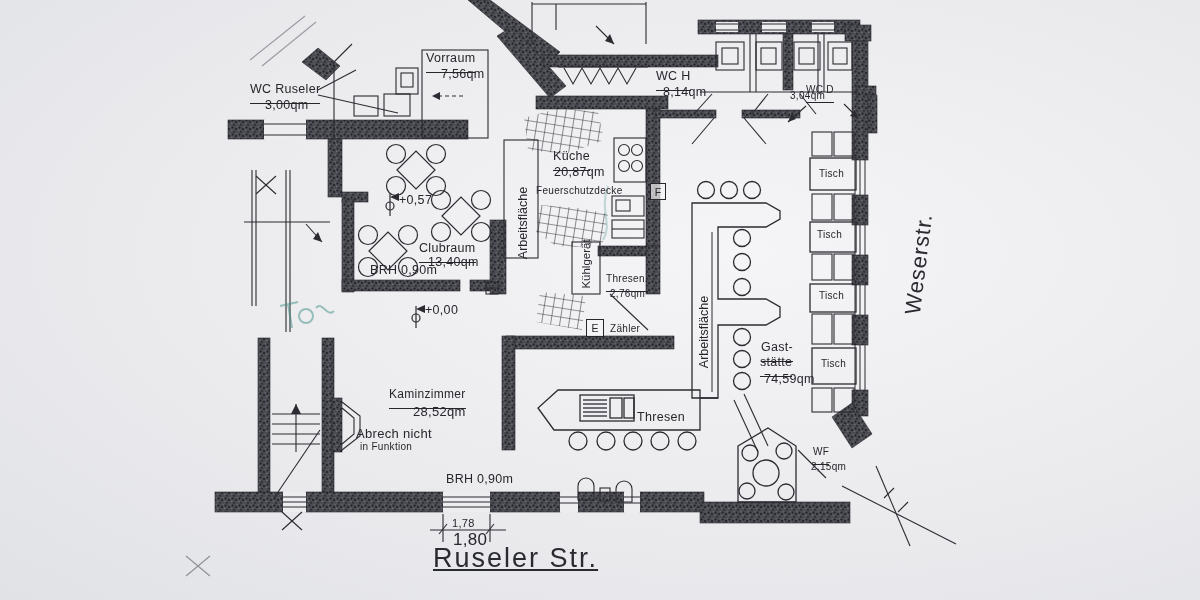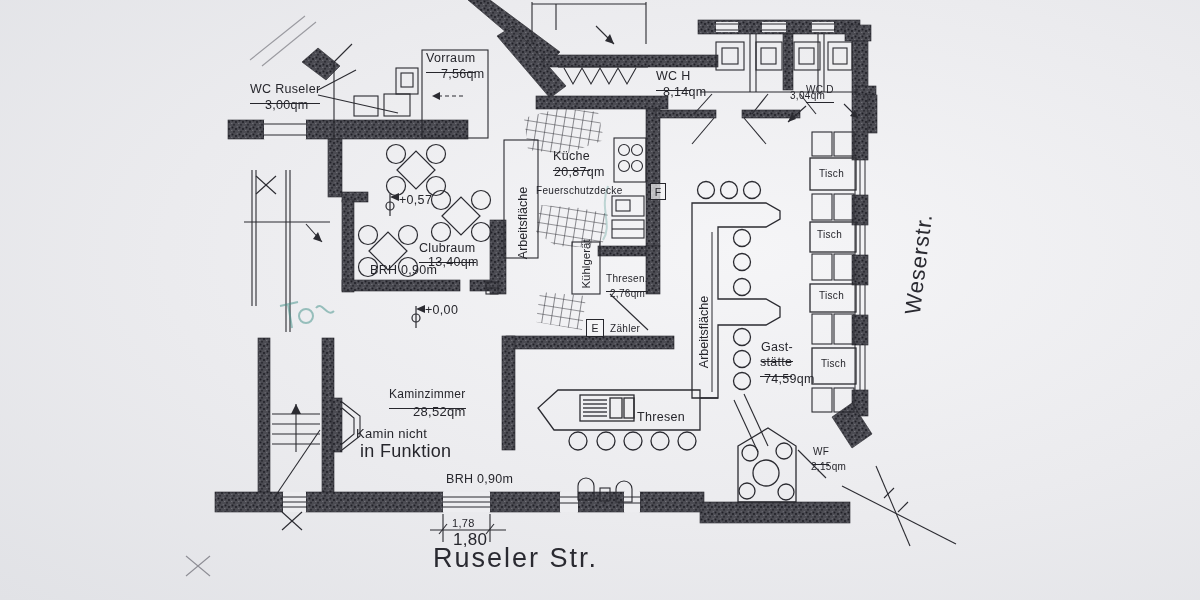--- a/index.html
+++ b/index.html
@@ -6,21 +6,21 @@
   #plan{position:relative;width:1200px;height:600px;overflow:hidden;
     background:radial-gradient(ellipse at 62% 42%, #f5f5f7 0%, #ebebee 55%, #e1e2e6 100%);
     font-family:"Liberation Sans", sans-serif;color:#26262c;}
   svg{position:absolute;left:0;top:0;}
   .lbl{position:absolute;white-space:nowrap;font-size:12.5px;letter-spacing:.3px;line-height:1.05;}
   .title{border-bottom:1.3px solid #26262c;padding-bottom:7px;}
   .c{position:absolute;transform:translate(-50%,-50%) rotate(-90deg);transform-origin:center;white-space:nowrap;font-size:12.5px;}
   .sm{font-size:10px;}
   .box{position:absolute;border:1.6px solid #26262c;display:flex;align-items:center;justify-content:center;
        font-size:10.5px;background:rgba(245,245,247,.7);}
-  .street{font-size:27px;letter-spacing:2px;color:#2a2a31;}
+  .street{font-size:27px;letter-spacing:2px;color:#2a2a31;text-decoration:underline;}
   .street-r{position:absolute;transform:translate(-50%,-50%) rotate(-83deg);font-size:22px;letter-spacing:1px;color:#2a2a31;white-space:nowrap;}
 </style>
 </head>
 <body>
 
 <div id="plan">
 
 <svg width="1200" height="600" viewBox="0 0 1200 600">
   <defs>
     <pattern id="speck" width="7" height="7" patternUnits="userSpaceOnUse">
@@ -403,22 +403,22 @@
 <div class="lbl" style="left:760px;top:356px">
   <span class="title">stätte</span></div>
 <div class="lbl" style="left:764px;top:373px">74,59qm</div>
 
 <div class="c" style="left:704px;top:332px">Arbeitsfläche</div>
 <div class="lbl" style="left:637px;top:411px">Thresen</div>
 
 <div class="lbl" style="left:389px;top:388px;font-size:12px">
   <span class="title">Kaminzimmer</span></div>
 <div class="lbl" style="left:413px;top:405px;font-size:13px">28,52qm</div>
-<div class="lbl" style="left:356px;top:427px;font-size:13px">Kamin nicht</div>
-<div class="lbl" style="left:360px;top:442px;font-size:18px">in Funktion</div>
+<div class="lbl" style="left:356px;top:427px;font-size:13px">Abrech nicht</div>
+<div class="lbl" style="left:360px;top:442px;font-size:10px">in Funktion</div>
 
 <div class="lbl" style="left:446px;top:473px">BRH 0,90m</div>
 
 <div class="lbl sm" style="left:813px;top:447px">
   <span class="title">WF</span></div>
 <div class="lbl sm" style="left:811px;top:462px">2,15qm</div>
 
 <div class="lbl" style="left:452px;top:518px;font-size:11px">1,78</div>
 <div class="lbl" style="left:453px;top:531px;font-size:17px">1,80</div>
 

